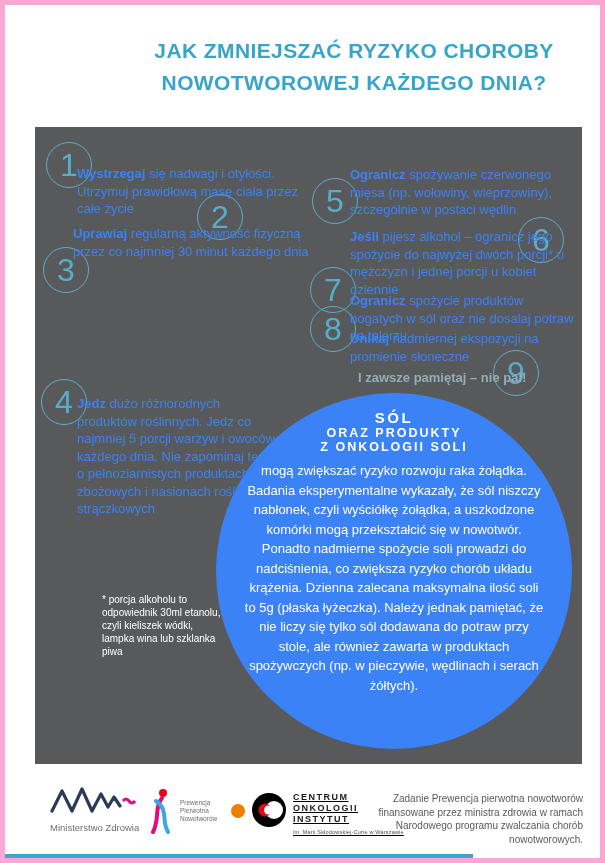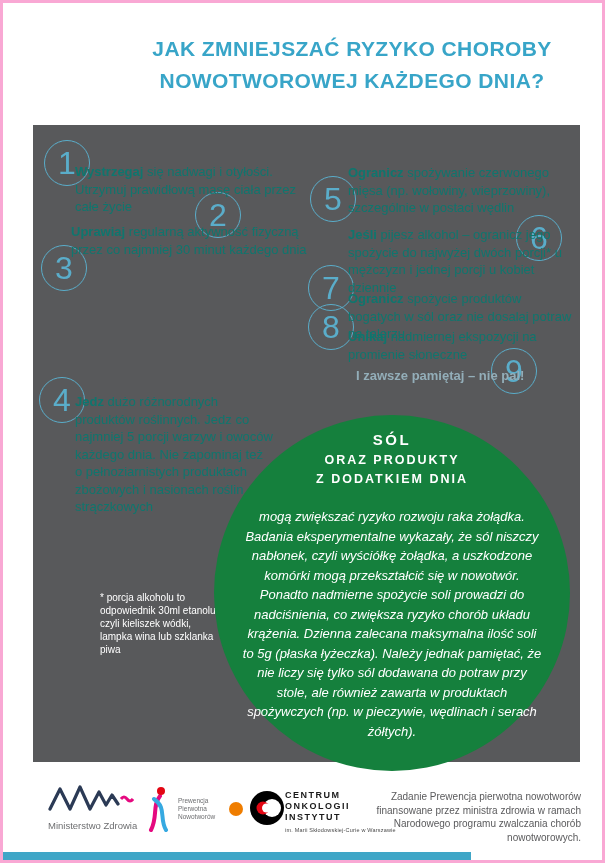--- a/index.html
+++ b/index.html
@@ -1,60 +1,60 @@
 <!DOCTYPE html>
 <html lang="pl"><head>
 <meta charset="utf-8">
 <style>
   * { margin:0; padding:0; box-sizing:border-box; }
   html,body { background:#ffffff; }
   .page {
     position:relative; width:605px; height:863px; background:#ffffff;
     font-family:"Liberation Sans", sans-serif; overflow:hidden;
-    border:3px solid #f9a8d4;
+    border:5px solid #f9a8d4;
   }
   .title {
     position:absolute; top:30px; left:118px; width:462px;
     text-align:center; color:#38a5c8; font-size:21px; font-weight:bold;
     line-height:1.5; letter-spacing:.4px;
   }
   .panel {
     position:absolute; left:30px; top:122px; width:547px; height:637px;
     background:#58595b;
   }
   .num {
     position:absolute; width:46px; height:46px; border:1.5px solid #5aadca;
     border-radius:50%; color:#5aadca; font-size:32px; line-height:44px;
     text-align:center; z-index:1;
   }
   .tip {
-    position:absolute; color:#0f766e; font-size:13px; line-height:17.5px;
+    position:absolute; color:#3b82f6; font-size:13px; line-height:17.5px;
     z-index:2;
   }
   .tip b { font-weight:bold; }
   .tip-final { color:#93aeb9; font-weight:bold;margin-left:8px; }
   .footnote {
     position:absolute; left:97px; top:588px; width:124px;
     color:#ffffff; font-size:10px; line-height:13px; z-index:2;
   }
   .salt {
-    position:absolute; left:211px; top:412px; width:356px; height:356px;
-    border-radius:50%; background:#15803d; z-index:3; color:#ffffff;
+    position:absolute; left:211px; top:388px; width:356px; height:356px;
+    border-radius:50%; background:#3b82f6; z-index:3; color:#ffffff;
     text-align:center; padding:14px 27px 0 27px;
   }
   .salt-h1 { font-size:15px; font-weight:bold; letter-spacing:2.5px; margin-top:2px; }
-  .salt-h2 { font-size:12.5px; font-weight:bold; letter-spacing:2px; margin-top:5px; }
-  .salt-body { font-size:13px; line-height:19.5px; margin-top:21px;font-style:italic; }
+  .salt-h2 { font-size:12.5px; font-weight:bold; letter-spacing:2px; }
+  .salt-body { font-size:13px; line-height:19.5px; margin-top:7px; }
   .footer-block { position:absolute; z-index:4; }
   .ministry { left:45px; top:779px; width:100px; text-align:left; }
   .ministry-label { color:#6d6e70; font-size:9.5px; }
   .prevention { left:140px; top:783px; display:flex; align-items:center; gap:5px; }
   .prevention-label { width:46px; color:#6d6e70; font-size:6.5px; line-height:8px; }
   .orange-dot { width:14px; height:14px; border-radius:50%; background:#ef7d00; }
-  .oncology { left:246px; top:787px; display:flex; align-items:flex-start; gap:0; }
+  .oncology { left:246px; top:787px; display:flex; align-items:flex-start; gap:6px;text-decoration:underline; }
   .onc-text { color:#1a1a1a; font-size:9px; font-weight:bold; letter-spacing:1.5px; line-height:11px; }
   .onc-sub { color:#4a4a4a; font-size:5.5px; font-weight:normal; letter-spacing:.2px; margin-top:2px; }
   .funding {
     left:340px; top:787px; width:238px; color:#5a5a5c;
     font-size:10px; line-height:13.5px;text-align:right;
   }
   .bottombar {
     position:absolute; left:0; top:849px; width:468px; height:14px;
     background:#3fa6c7; z-index:5;
   }
@@ -89,21 +89,21 @@
   <p class="tip" style="left:345px;top:223px;width:232px"><b>Jeśli</b><span> pijesz alkohol – ogranicz jego spożycie do najwyżej dwóch porcji* u mężczyzn i jednej porcji u kobiet dziennie</span></p>
   <p class="tip" style="left:345px;top:325px;width:195px"><b>Unikaj</b><span> nadmiernej ekspozycji na promienie słoneczne</span></p>
   <p class="tip" style="left:345px;top:287px;width:226px"><b>Ogranicz</b><span> spożycie produktów bogatych w sól oraz nie dosalaj potraw na talerzu</span></p>
   <p class="tip tip-final" style="left:345px;top:364px;width:220px">I zawsze pamiętaj – nie pal!</p>
 
   <p class="footnote">* porcja alkoholu to odpowiednik 30ml etanolu, czyli kieliszek wódki, lampka wina lub szklanka piwa</p>
 
   <div class="salt">
     <div class="salt-h1">SÓL</div>
     <div class="salt-h2">ORAZ PRODUKTY</div>
-    <div class="salt-h2">Z DODATKIEM DNIA</div>
+    <div class="salt-h2">Z ONKOLOGII SOLI</div>
     <div class="salt-body">mogą zwiększać ryzyko rozwoju raka żołądka. Badania eksperymentalne wykazały, że sól niszczy nabłonek, czyli wyściółkę żołądka, a uszkodzone komórki mogą przekształcić się w nowotwór. Ponadto nadmierne spożycie soli prowadzi do nadciśnienia, co zwiększa ryzyko chorób układu krążenia. Dzienna zalecana maksymalna ilość soli to 5g (płaska łyżeczka). Należy jednak pamiętać, że nie liczy się tylko sól dodawana do potraw przy stole, ale również zawarta w produktach spożywczych (np. w pieczywie, wędlinach i serach żółtych).</div>
   </div>
 
   <div class="footer-block ministry">
     <svg width="86" height="34" viewBox="0 0 86 34">
       <polyline points="2,27 12,7 22,27 32,5 42,27 51,10 58,23 64,13 70,22" fill="none" stroke="#2b3a55" stroke-width="3.2" stroke-linecap="round" stroke-linejoin="round"></polyline>
       <path d="M73 17 q3 -4 6 0 q3 4 6 0" fill="none" stroke="#e5097f" stroke-width="3"></path>
     </svg>
     <div class="ministry-label">Ministerstwo Zdrowia</div>
   </div>

